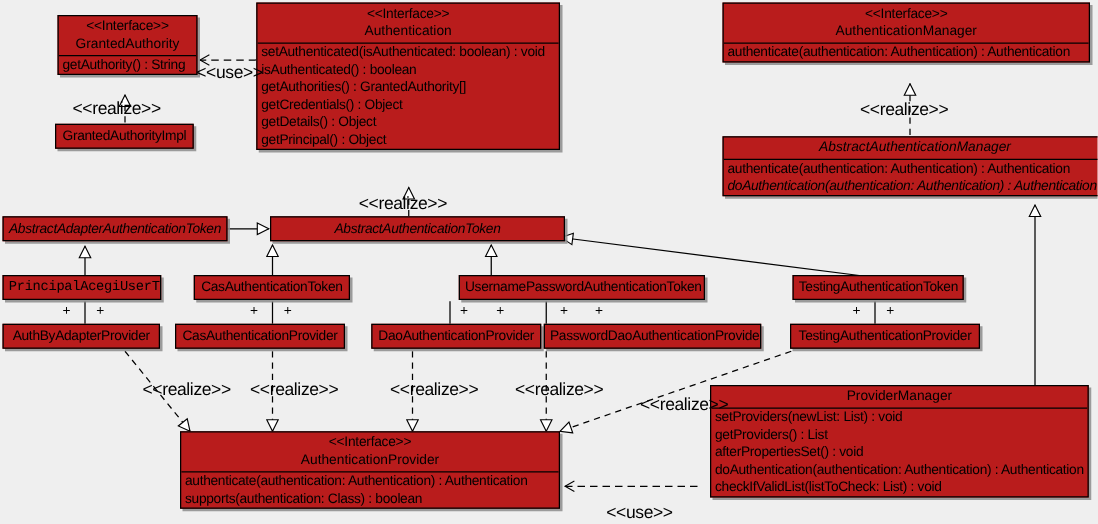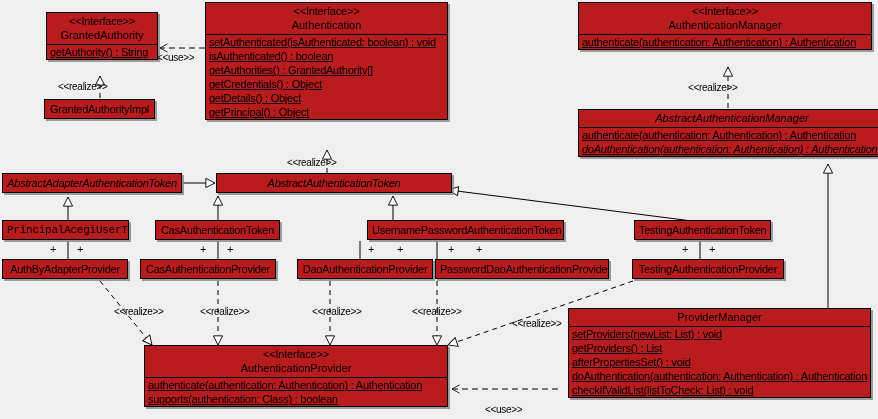--- a/index.html
+++ b/index.html
@@ -66,35 +66,34 @@
   .compartment {
     padding: 0 0 0 0;
   }
   .member {
     display: block;
     padding: 0 2px 0 3px;
     line-height: 14px;
     white-space: nowrap;
     text-align: left;
     letter-spacing: -0.25px;
-    text-decoration: underline;
   }
   .member.abstract {
     font-style: italic;
   }
   .simple-name {
     padding: 2px 4px 2px 4px;
     text-align: center;
     line-height: 14px;
     white-space: nowrap;
     letter-spacing: -0.25px;
   }
   .edge-label {
     position: absolute;
-    font-size: 10px;
+    font-size: 14px;
     line-height: 11px;
     white-space: nowrap;
     color: #000;
     letter-spacing: -0.3px;
     background: transparent;
   }
   .plus-label {
     position: absolute;
     font-size: 11px;
     line-height: 11px;

